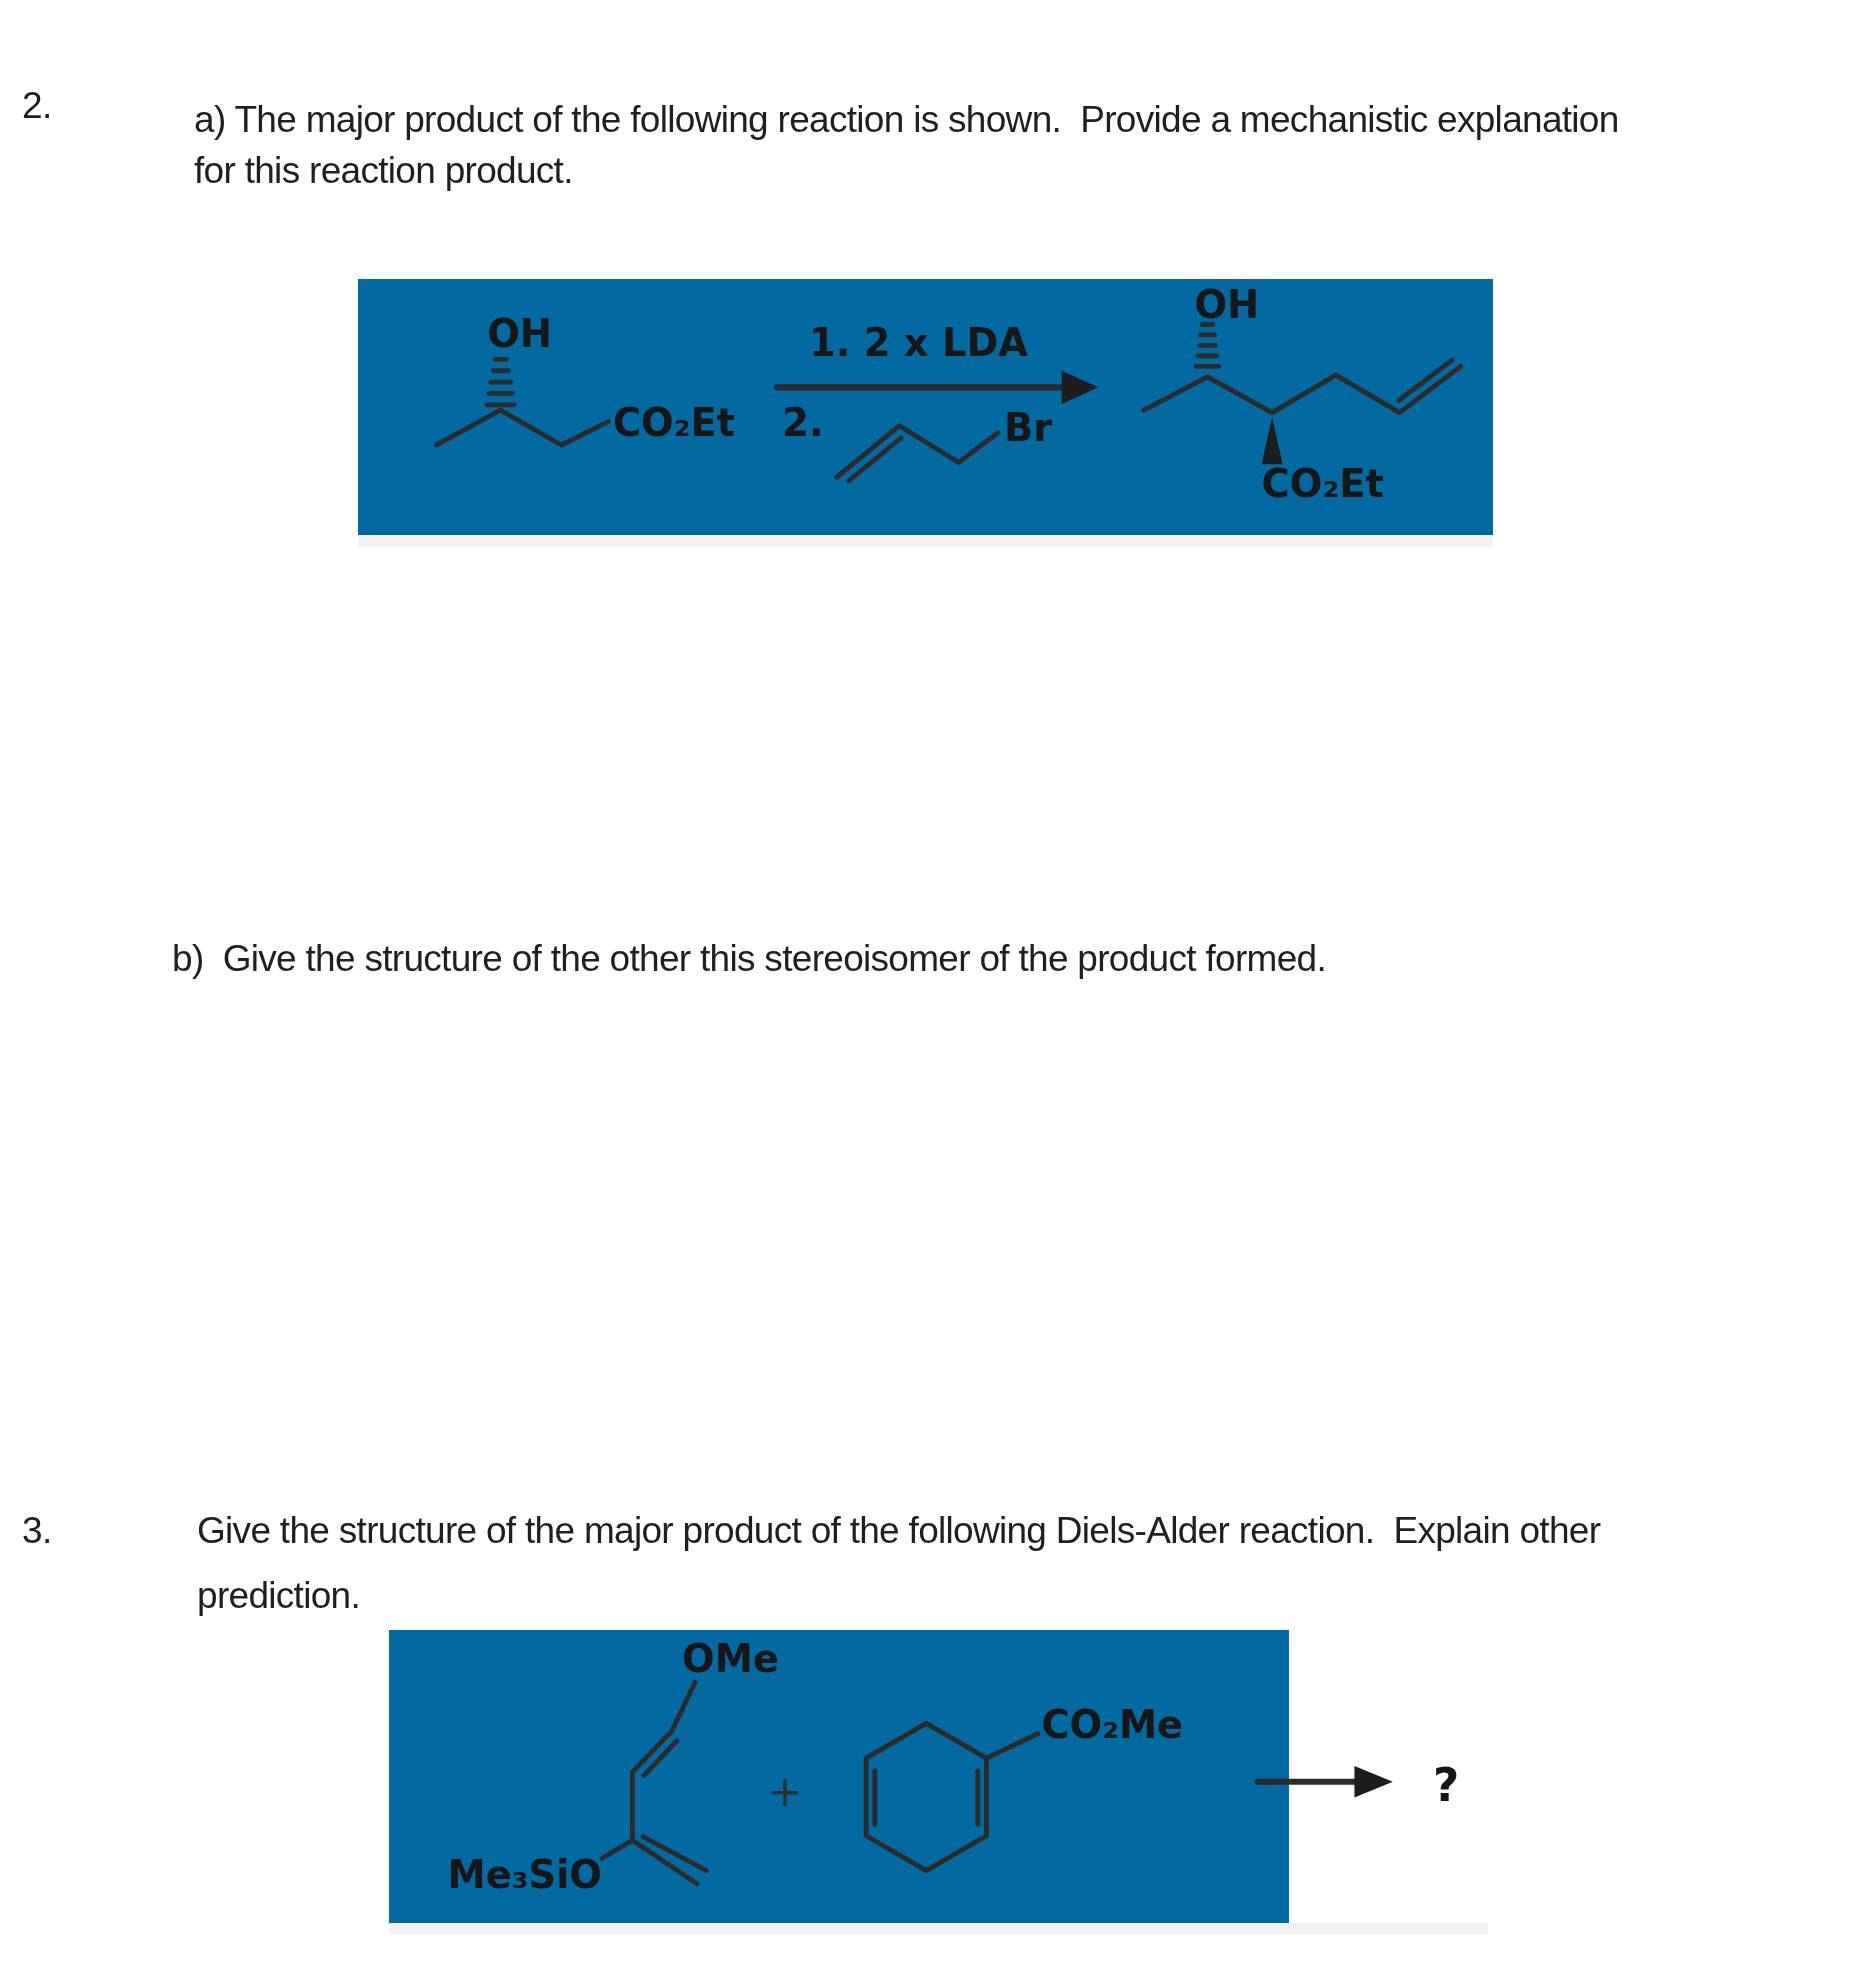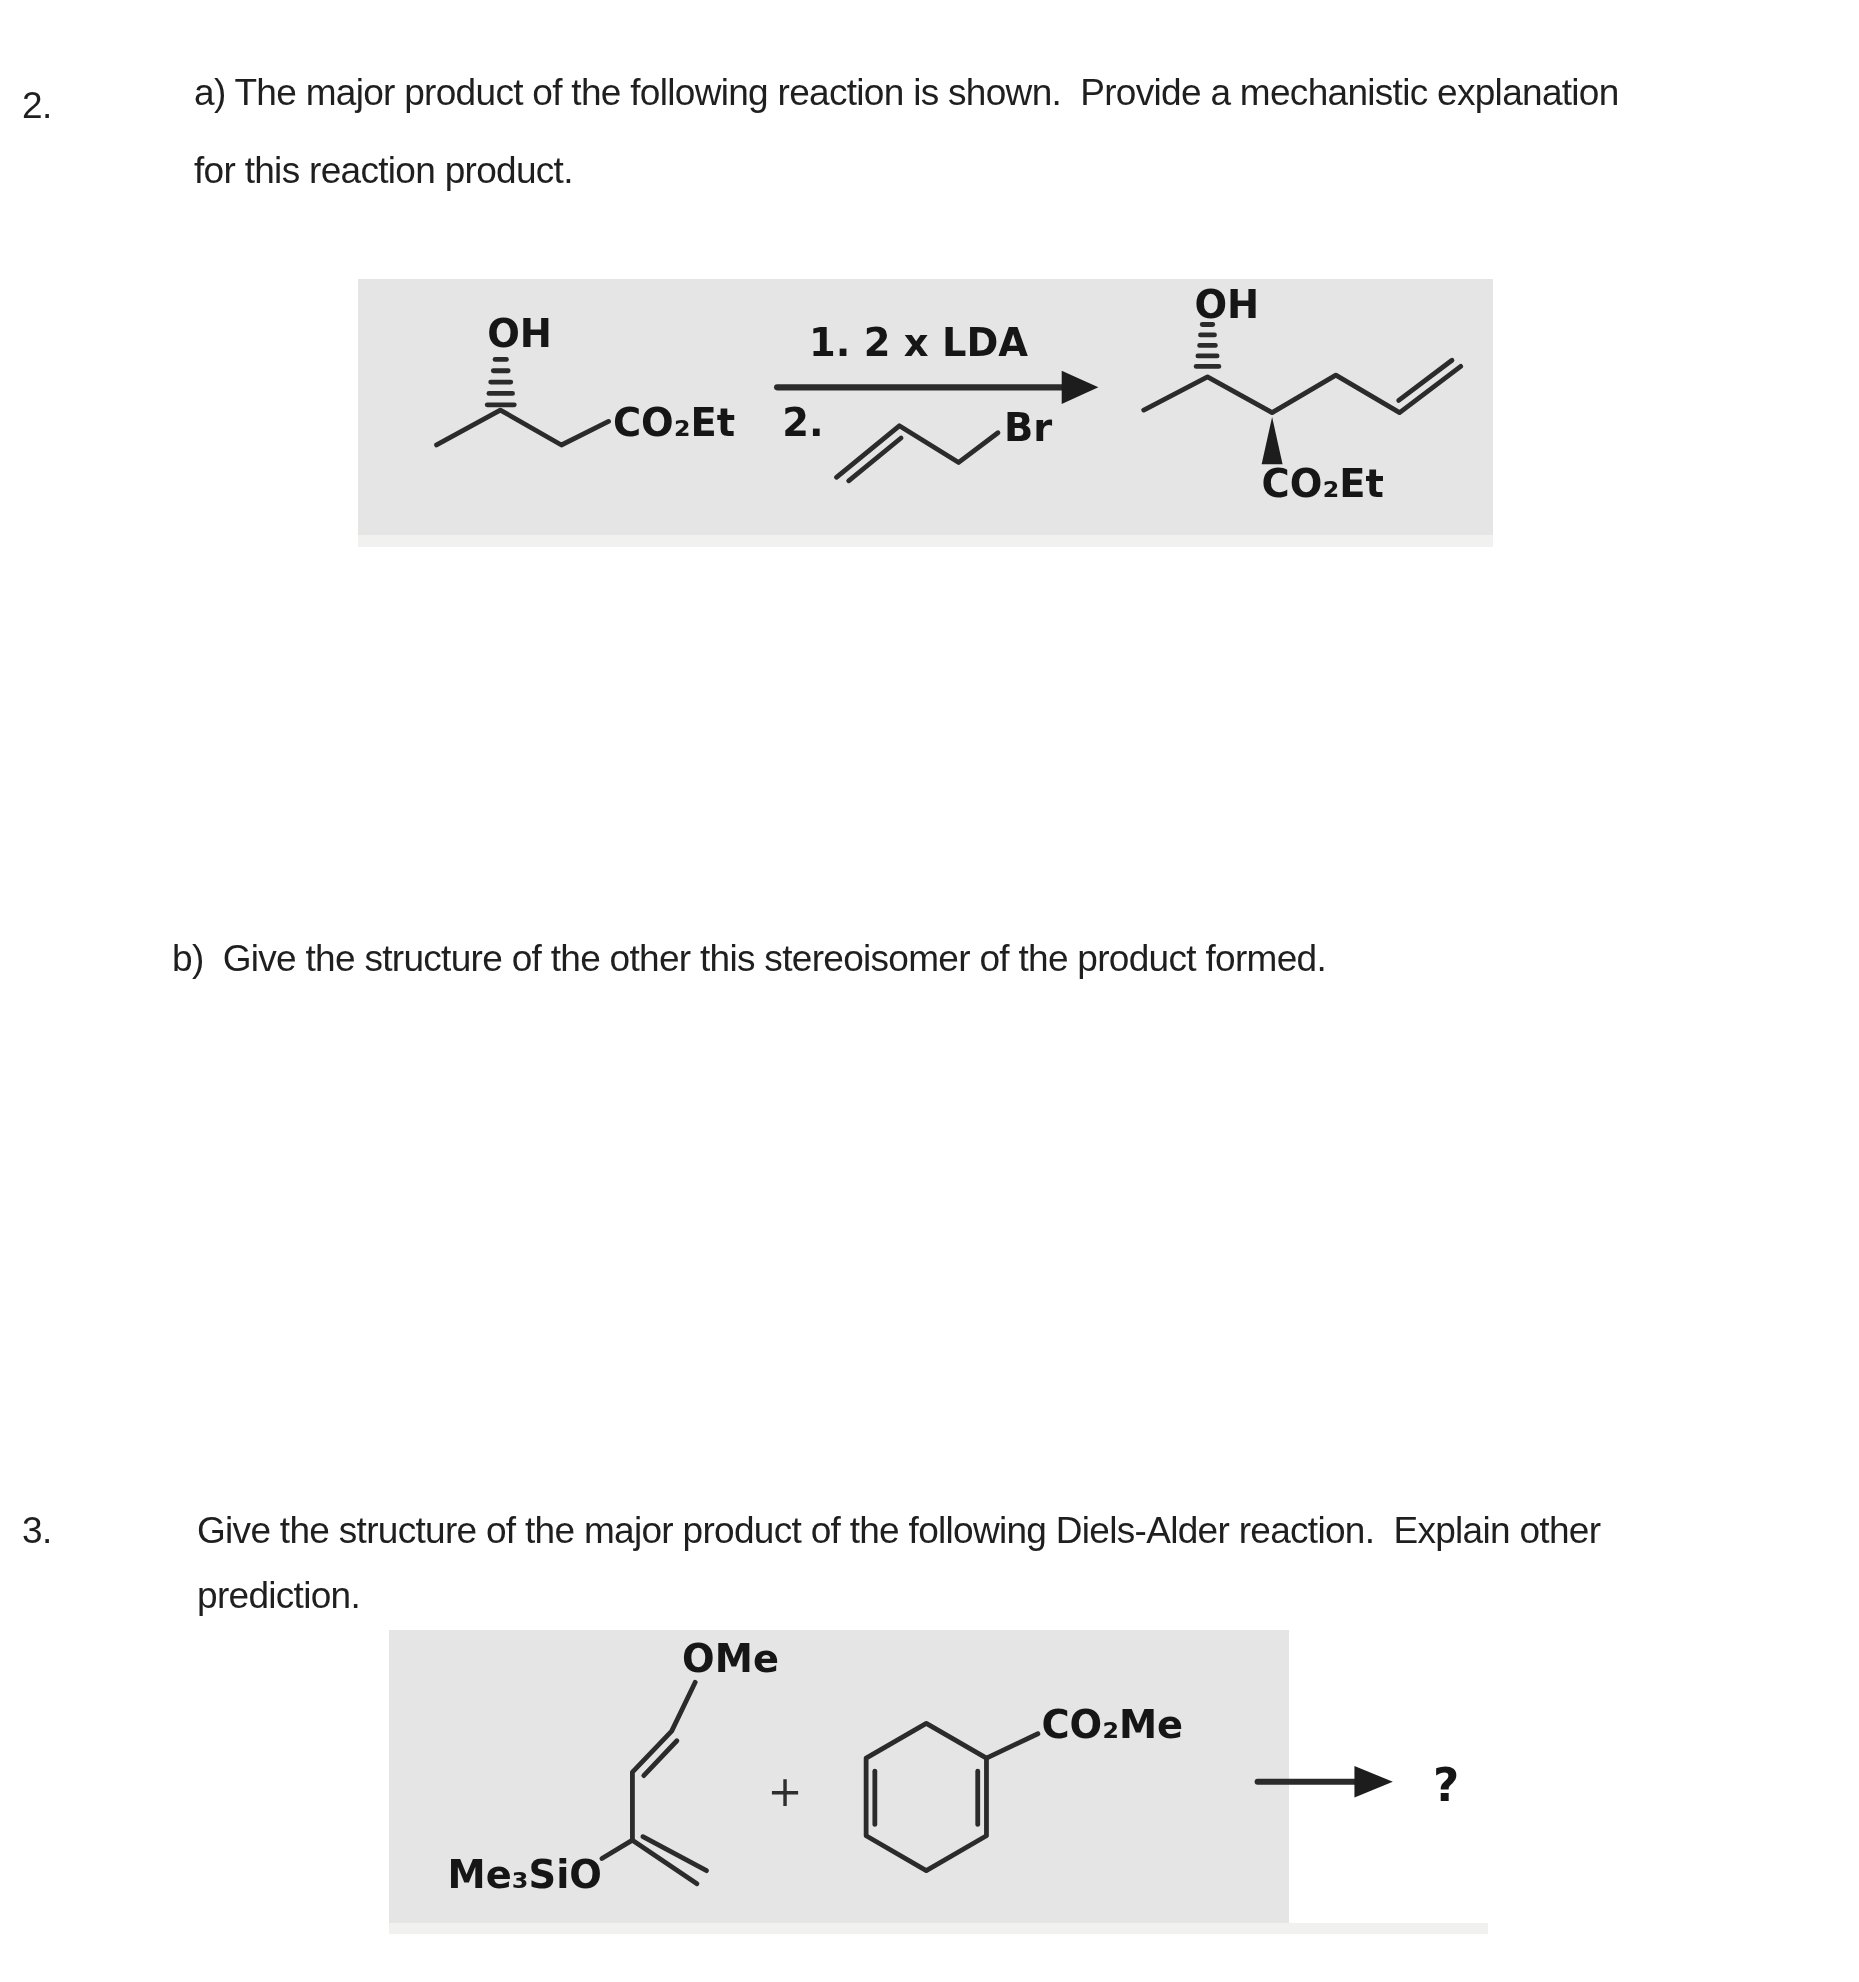--- a/index.html
+++ b/index.html
@@ -11,21 +11,21 @@
     font-family: "Liberation Sans", sans-serif;
   }
   .abs { position: absolute; }
   .qtext {
     font-size: 37px;
     line-height: 65px;
     color: #1f1f1f;
     white-space: pre;
     letter-spacing: -0.7px;
   }
-  .panel { background: #e5e5e5; }
+  .panel { background: #0369a1; }
   .panel-strip { background: #f1f1f0; height: 12.2px; }
   svg { display: block; }
   .chem {
     font-family: "DejaVu Sans", sans-serif;
     font-weight: 700;
     font-size: 44px;
     fill: #161616;
   }
   .cond {
     font-family: "DejaVu Sans", sans-serif;
@@ -52,21 +52,21 @@
     stroke-linecap: round;
     stroke-linejoin: round;
   }
   .bond-thick { stroke-width: 7; }
   .fillshape { fill: #1d1d1d; stroke: none; }
 </style>
 </head>
 <body>
 
 <div class="abs qtext" style="left:22px; top:73px;">2.</div>
-<div class="abs qtext" style="left:194px; top:60px;">a) The major product of the following reaction is shown.  Provide a mechanistic explanation</div>
+<div class="abs qtext" style="left:194px; top:87px;">a) The major product of the following reaction is shown.  Provide a mechanistic explanation</div>
 <div class="abs qtext" style="left:194px; top:138px;">for this reaction product.</div>
 
 <div class="abs panel" style="left:358px; top:279px; width:1135px; height:256px;">
   <svg width="1135" height="256" viewBox="0 0 1300 293">
 
     <g>
       <g class="bond">
         <line x1="157" y1="92" x2="170" y2="92"></line>
         <line x1="155" y1="105" x2="172" y2="105"></line>
         <line x1="152" y1="118" x2="175" y2="118"></line>

